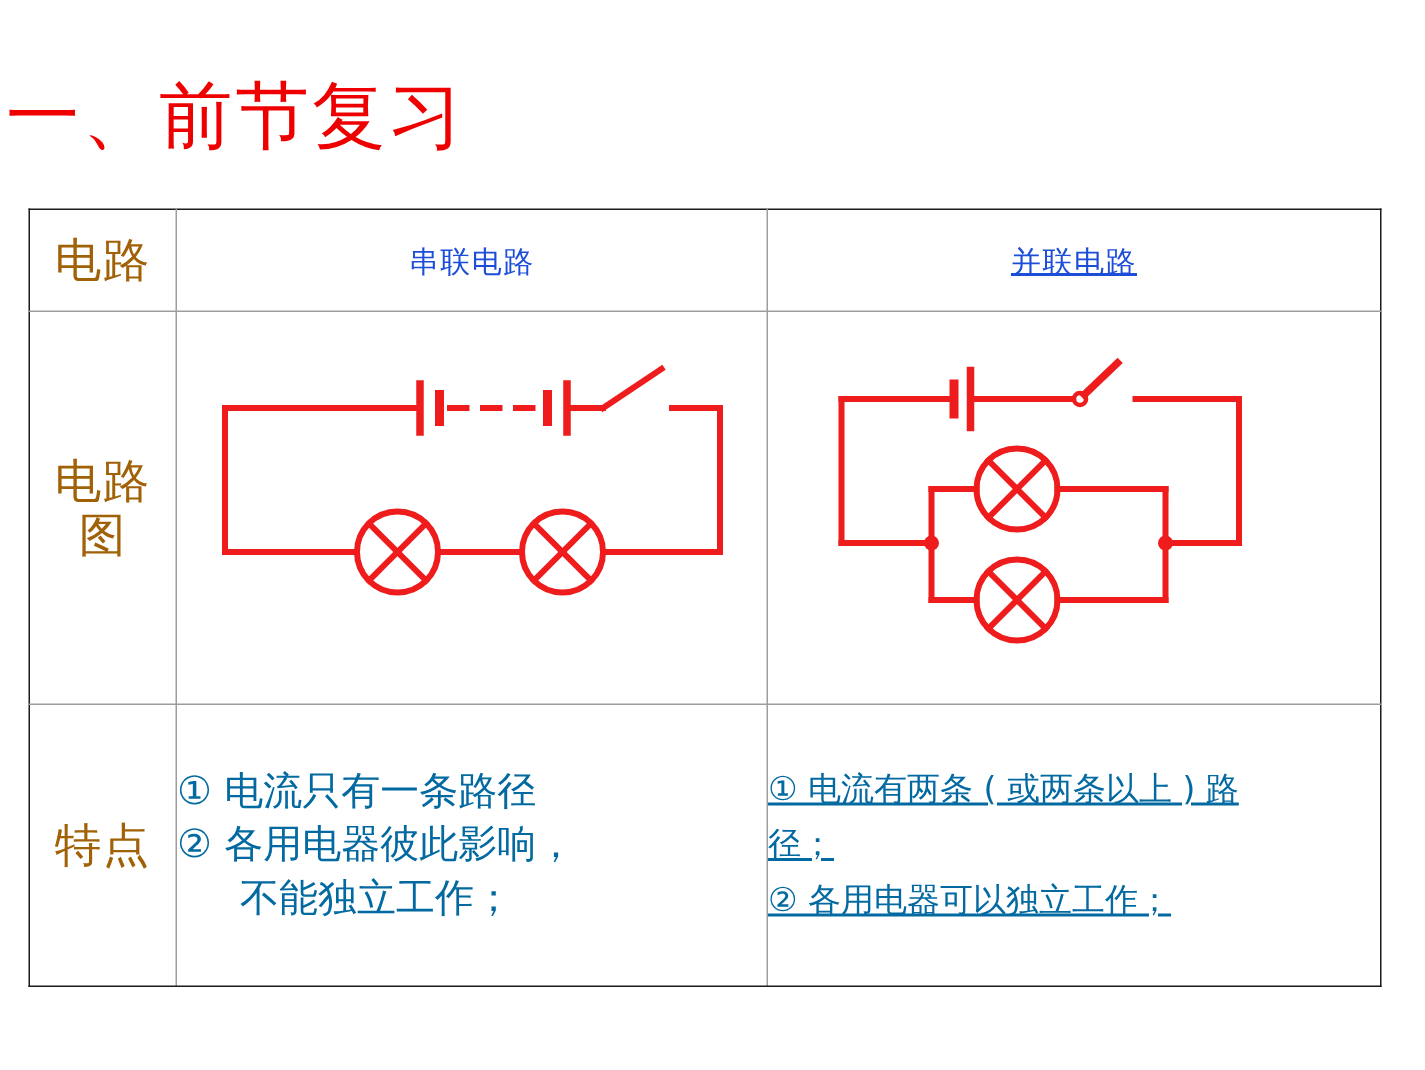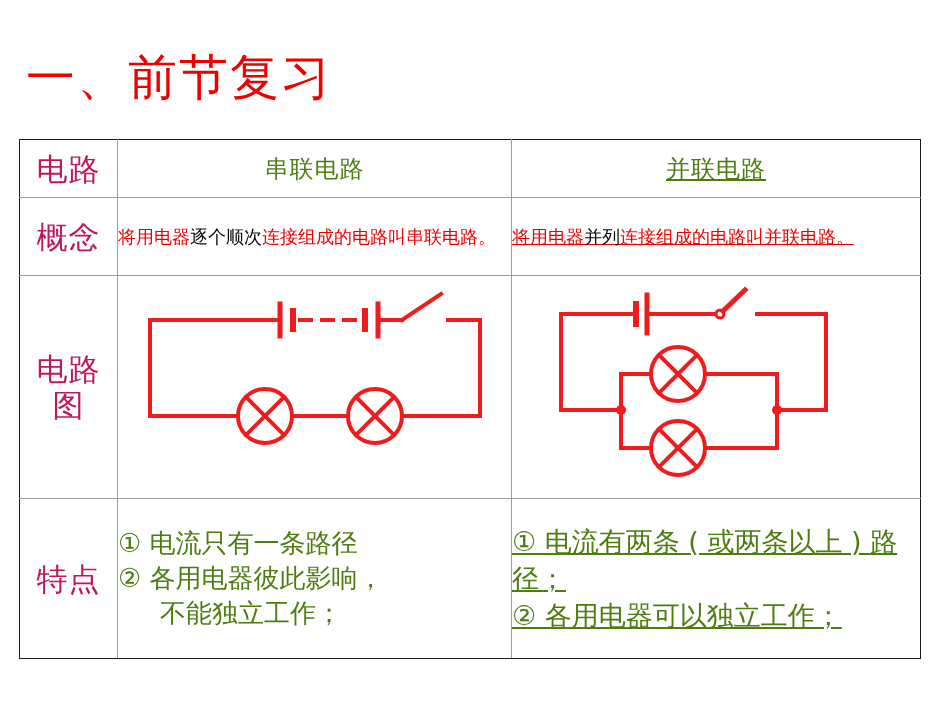--- a/index.html
+++ b/index.html
@@ -11,21 +11,21 @@
     width: 950px;
     height: 713px;
     position: relative;
     font-family: "DejaVu Sans", "Liberation Sans", sans-serif;
     overflow: hidden;
   }
 
   
   #slide-title {
     position: absolute;
-    left: 26px;
+    left: 4px;
     top: 49px;
     font-size: 49px;
     line-height: 58px;
     font-weight: 400;
     color: #ee0000;
     letter-spacing: 2px;
     white-space: nowrap;
   }
 
   
@@ -55,57 +55,57 @@
   col.c-par   { width: 409px; }
 
   tr.row-head    { height: 58px; }
   tr.row-concept { height: 78px; }
   tr.row-diagram { height: 223px; }
   tr.row-feat    { height: 160px; }
 
   
   .label-cell {
     text-align: center;
-    color: #be185d;
+    color: #a16207;
     font-size: 31px;
     line-height: 36px;
     font-weight: 400;
     letter-spacing: 1px;
   }
   .label-cell .stack-line { display: block; }
 
   .head-cell {
     text-align: center;
-    color: #4d7c0f;
-    font-size: 24px;
+    color: #1d4ed8;
+    font-size: 20px;
     line-height: 36px;
     letter-spacing: 1px;
   }
 
   .concept-cell {
     vertical-align: top;
     padding: 7px 6px 4px 6px;
     font-size: 18px;
     line-height: 25px;
     color: #ee0000;
     text-align: left;
   }
   .concept-cell .blk { color: #000000; }
 
   .feat-cell {
     vertical-align: middle;
     padding: 2px 4px 2px 12px;
-    color: #4d7c0f;
+    color: #0369a1;
     font-size: 26px;
     line-height: 35px;
     white-space: nowrap;
   }
   .feat-cell.par {
     padding-left: 8px;
-    font-size: 27px;
+    font-size: 22px;
     line-height: 37px;
   }
   .feat-line { display: block; }
   .feat-line.indent { padding-left: 42px; font-family: Liberation Serif, serif; }
 
   .diagram-cell { text-align: center; padding: 0; }
   .diagram-wrap { width: 100%; display: block; line-height: 0; }
   svg { display: block; margin: 0 auto; }
 </style>
 </head>
@@ -120,29 +120,20 @@
     <col class="c-par">
   </colgroup>
   <tbody>
 
     <tr class="row-head">
       <td class="label-cell edge-left">电路</td>
       <td class="head-cell">串联电路</td>
       <td class="head-cell edge-right">并联电路</td>
     </tr>
 
-    <tr class="row-concept">
-      <td class="label-cell edge-left">概念</td>
-      <td class="concept-cell">
-        <span>将用电器</span><span class="blk">逐个顺次</span><span>连接组成的电路叫串联电路。</span>
-      </td>
-      <td class="concept-cell edge-right">
-        <span>将用电器</span><span class="blk">并列</span><span>连接组成的电路叫并联电路。</span>
-      </td>
-    </tr>
 
     <tr class="row-diagram">
       <td class="label-cell edge-left">
         <span class="stack-line">电路</span>
         <span class="stack-line">图</span>
       </td>
 
       <td class="diagram-cell">
         <span class="diagram-wrap">
           <svg width="370" height="210" viewBox="0 0 370 210">

